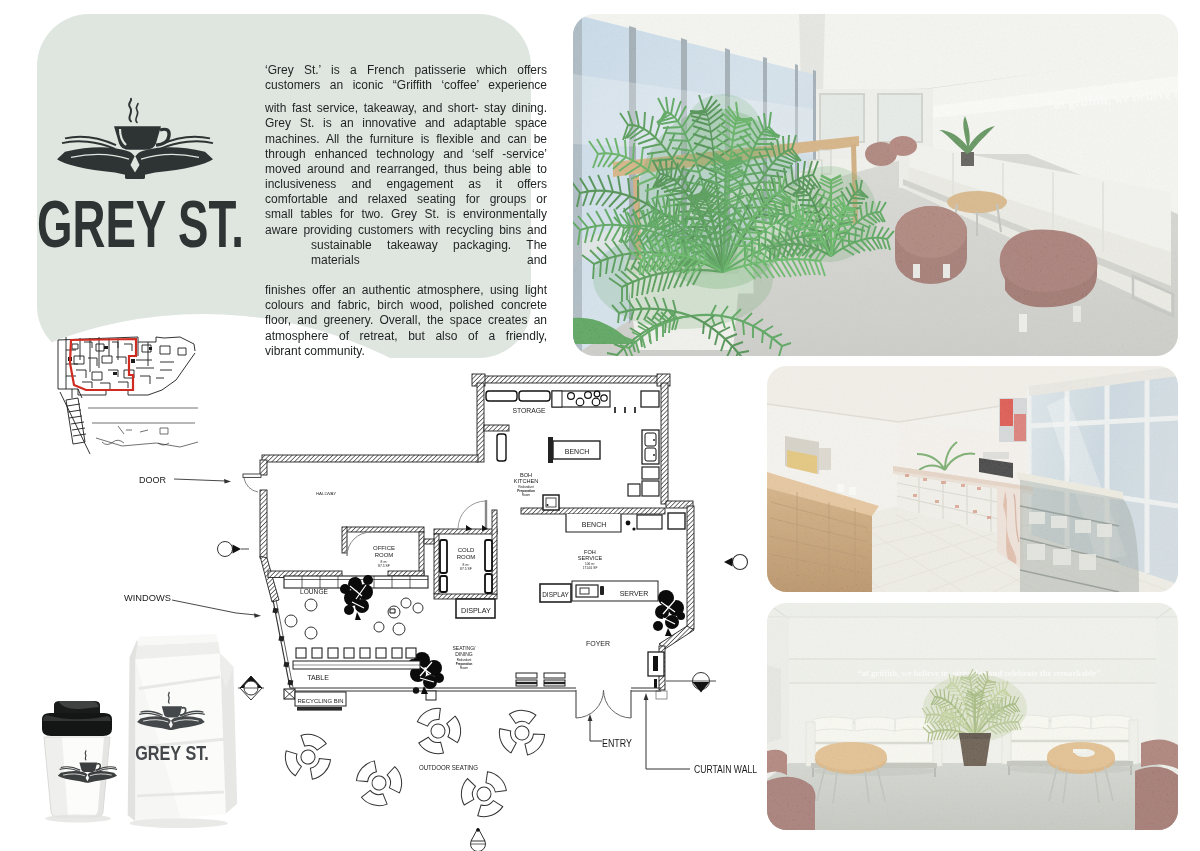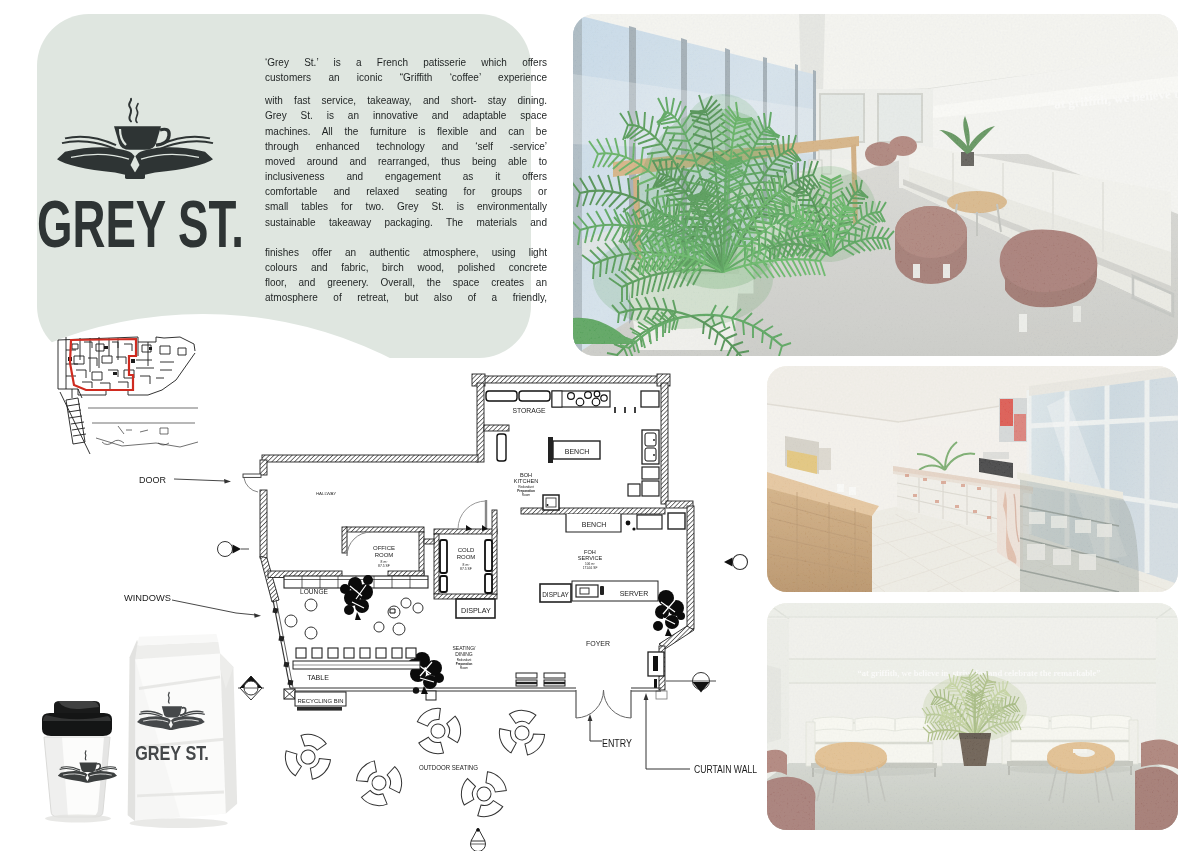--- a/index.html
+++ b/index.html
@@ -33,36 +33,38 @@
   <path d="M16,66 Q48,59 74,68" fill="none" stroke="#dfe6e0" stroke-width="1.4"></path>
   <path d="M144,66 Q112,59 86,68" fill="none" stroke="#dfe6e0" stroke-width="1.4"></path>
 
   <rect x="70" y="82" width="20" height="7" rx="2" fill="#2e3434"></rect>
 </svg>
 
 <svg class="abs" style="left:30px;top:190px;" width="230" height="70" viewBox="0 0 230 70">
   <text x="7" y="57" font-size="66" font-weight="bold" fill="#2e3434" textLength="207" lengthAdjust="spacingAndGlyphs" font-family="Liberation Sans,sans-serif">GREY ST.</text>
 </svg>
 
-<div class="abs" style="left:265px;top:55px;width:282px;font-size:10px;line-height:15.15px;color:#1e2222;">
+<div class="abs" style="left:265px;top:63px;width:282px;font-size:12px;line-height:15.15px;color:#1e2222;">
 <div style="text-align:justify;text-align-last:justify;">‘Grey St.’ is a French patisserie which offers</div>
 <div style="text-align:justify;text-align-last:justify;">customers an iconic “Griffith ‘coffee’ experience</div>
 <div style="text-align:justify;text-align-last:justify;margin-top:8px;">with fast service, takeaway, and short- stay dining.</div>
 <div style="text-align:justify;text-align-last:justify;">Grey St. is an innovative and adaptable space</div>
 <div style="text-align:justify;text-align-last:justify;">machines. All the furniture is flexible and can be</div>
 <div style="text-align:justify;text-align-last:justify;">through enhanced technology and ‘self -service’</div>
 <div style="text-align:justify;text-align-last:justify;">moved around and rearranged, thus being able to</div>
 <div style="text-align:justify;text-align-last:justify;">inclusiveness and engagement as it offers</div>
 <div style="text-align:justify;text-align-last:justify;">comfortable and relaxed seating for groups or</div>
 <div style="text-align:justify;text-align-last:justify;">small tables for two. Grey St. is environmentally</div>
-<div style="text-align:justify;text-align-last:justify;">sustainable takeaway packaging. The materials and</div>
+<div style="text-align:justify;text-align-last:justify;">aware providing customers with recycling bins and</div>
+<div style="text-align:justify;text-align-last:justify;margin-left:46px;">sustainable takeaway packaging. The materials and</div>
 <div style="text-align:justify;text-align-last:justify;margin-top:15px;">finishes offer an authentic atmosphere, using light</div>
 <div style="text-align:justify;text-align-last:justify;">colours and fabric, birch wood, polished concrete</div>
 <div style="text-align:justify;text-align-last:justify;">floor, and greenery. Overall, the space creates an</div>
 <div style="text-align:justify;text-align-last:justify;">atmosphere of retreat, but also of a friendly,</div>
+<div>vibrant community.</div>
 </div>
 
 <div class="abs" style="left:573px;top:14px;width:605px;height:342px;border-radius:22px;overflow:hidden;background:#eceeea;">
   <svg width="605" height="342" viewBox="0 0 605 342">
     <defs>
       <linearGradient id="sky1" x1="0" y1="0" x2="1" y2="1">
         <stop offset="0" stop-color="#bcd4e8"></stop>
           <stop offset="0.5" stop-color="#cfdfec"></stop>
           <stop offset="1" stop-color="#c2d3e0"></stop>
       </linearGradient>

